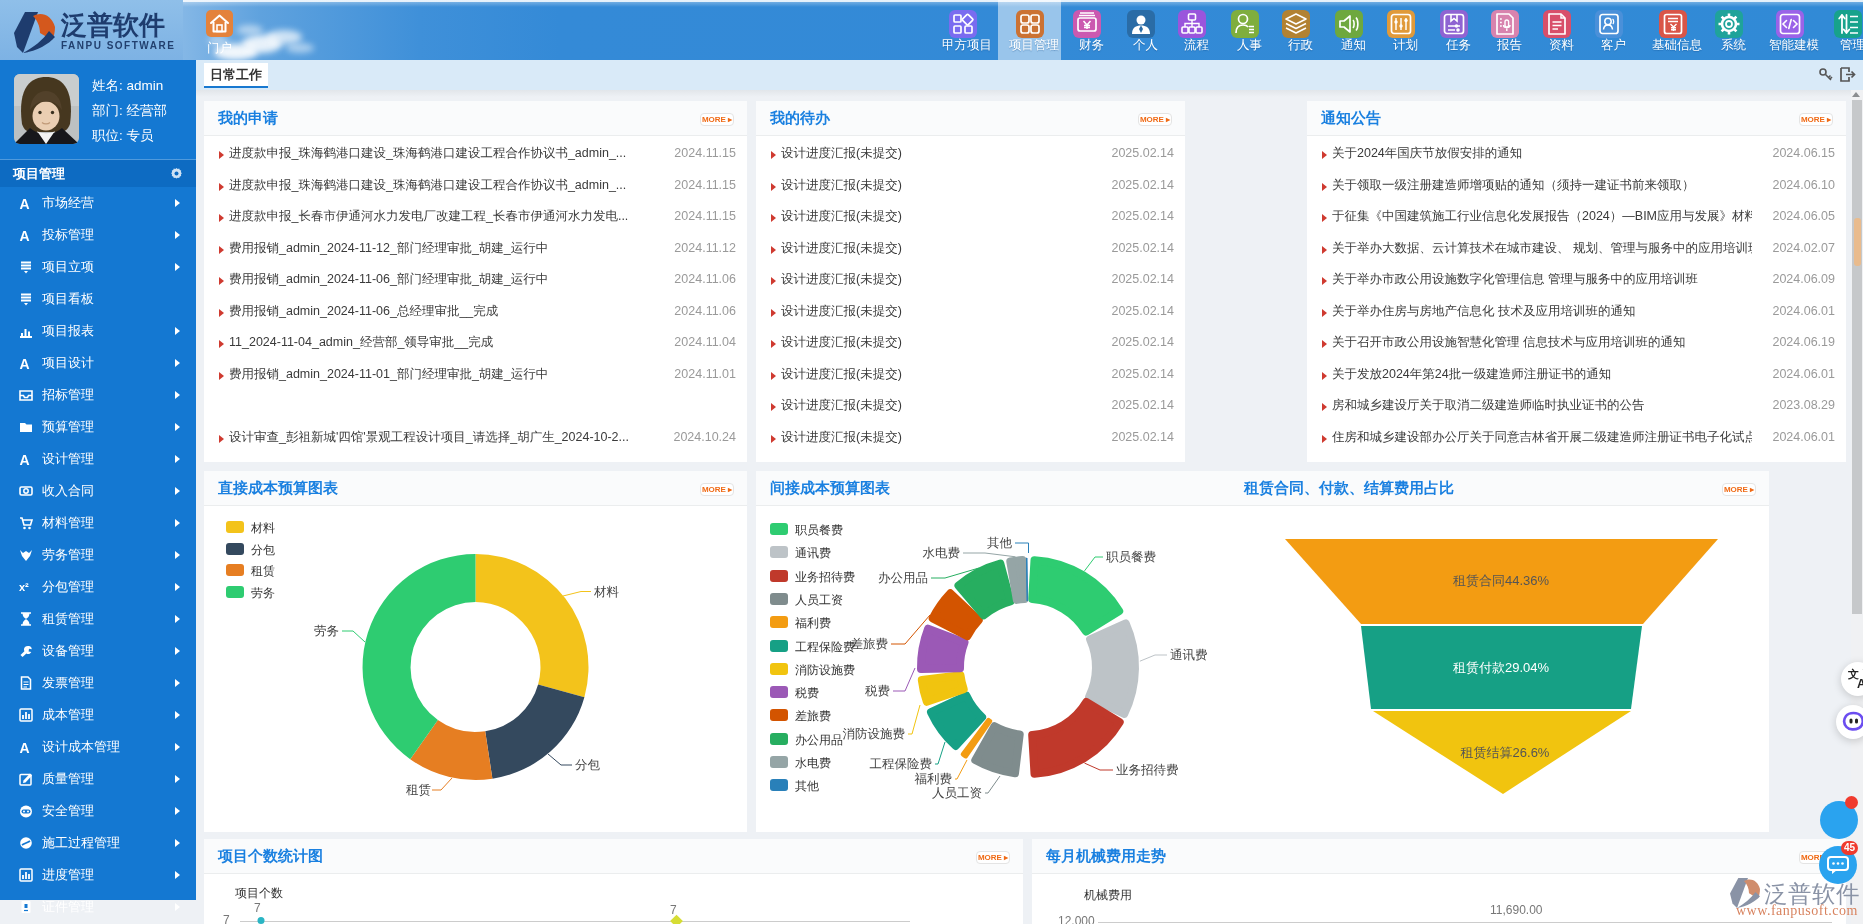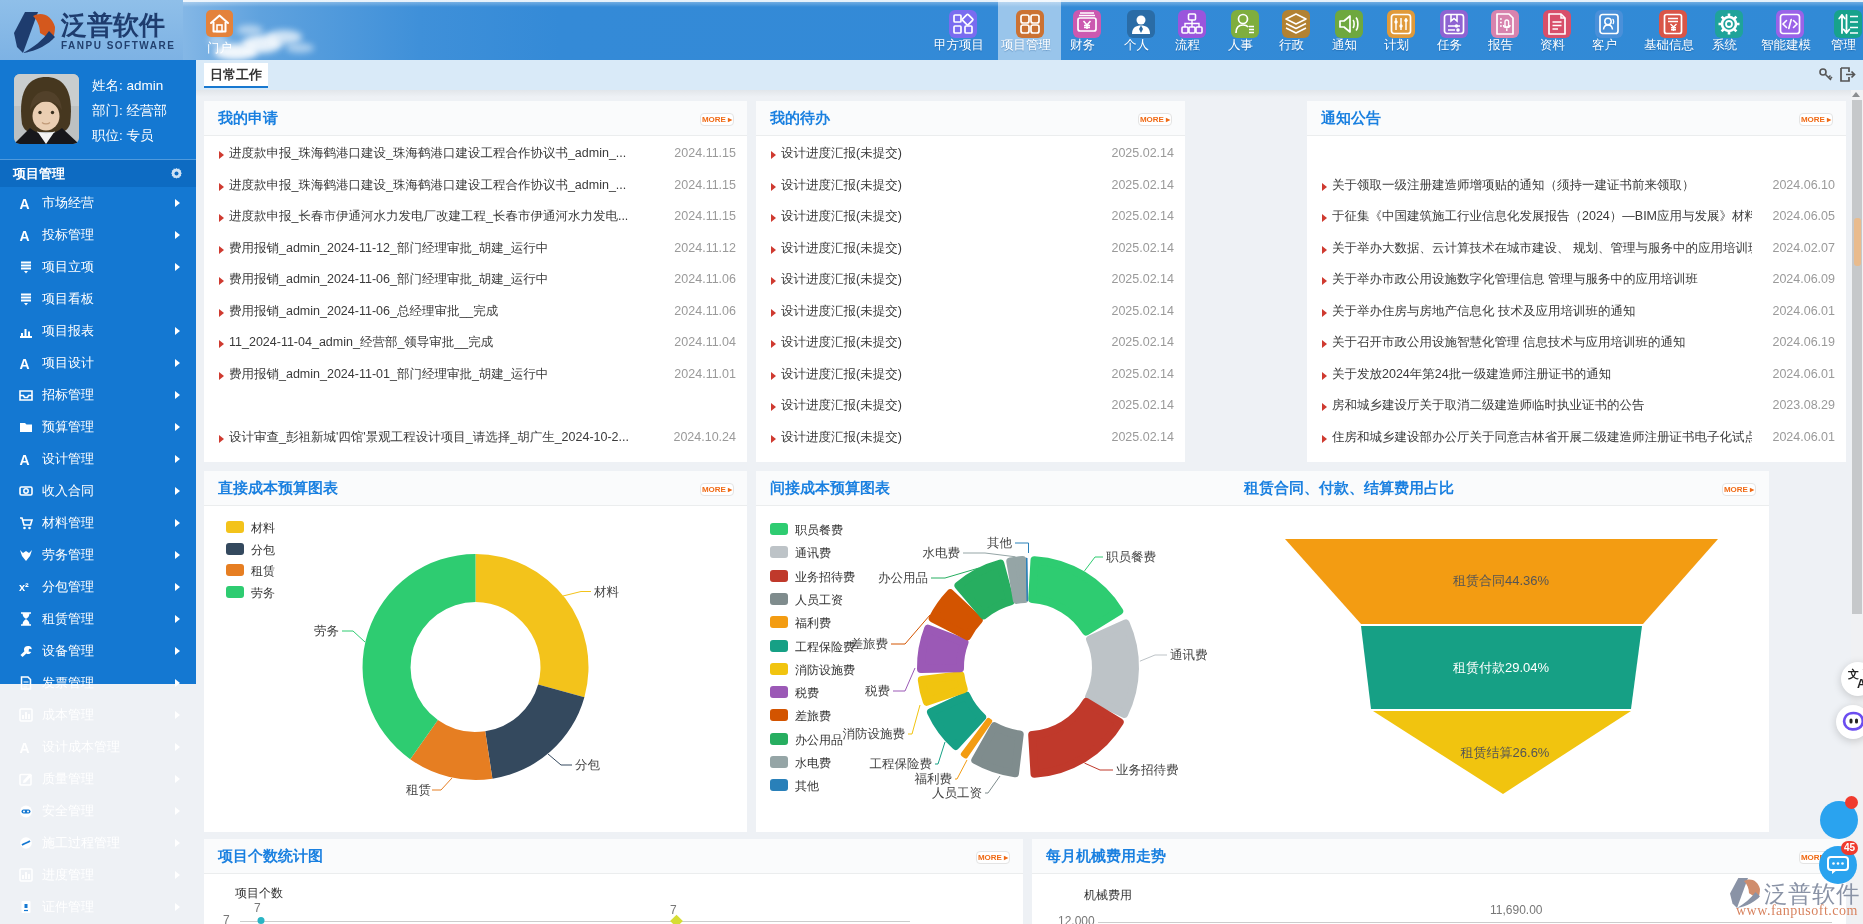--- a/index.html
+++ b/index.html
@@ -4,25 +4,25 @@
 *{margin:0;padding:0;box-sizing:border-box}
 html,body{width:1863px;height:924px;overflow:hidden;font-family:"Liberation Sans",sans-serif}
 #root{position:relative;width:1863px;height:924px;background:#eef1f5}
 .abs{position:absolute}
 
 #hd{position:absolute;left:0;top:0;width:1863px;height:60px;background:linear-gradient(90deg,#84b7e6 0px,#84b7e6 183px,#5fa2de 260px,#3f90d9 420px,#348ad7 560px,#318ad6 100%);overflow:hidden}
 .cloud{position:absolute;background:#fff;border-radius:50%;filter:blur(3px)}
 #logoarea{position:absolute;left:0;top:0;width:183px;height:60px;background:linear-gradient(180deg,#8fbfe9,#7db2e4)}
 #logotxt{position:absolute;left:61px;top:12px;color:#1e3c6e;font-weight:bold;font-size:26px;letter-spacing:0;line-height:1}
 #logosub{position:absolute;left:61px;top:40px;color:#22406f;font-size:10px;letter-spacing:1.5px;font-weight:bold}
-.navitem{position:absolute;top:0;height:60px;text-align:left;color:#fff;font-size:12.5px}
+.navitem{position:absolute;top:0;height:60px;text-align:right;color:#fff;font-size:12.5px}
 .navitem .ic{display:block;margin:10px auto 1px auto;width:28px;height:28px;border-radius:6px}
 .navitem .lb{display:block;line-height:13px;white-space:nowrap;text-shadow:0 1px 1px rgba(0,60,120,.35)}
 
-#sb{position:absolute;left:0;top:60px;width:196px;height:624px;background:#1478d2;color:#fff}
+#sb{position:absolute;left:0;top:60px;width:196px;height:840px;background:#1478d2;color:#fff}
 #avatar{position:absolute;left:14px;top:14px;width:65px;height:70px;border-radius:6px;overflow:hidden}
 .ptxt{position:absolute;left:92px;font-size:13.5px;color:#fff;white-space:nowrap}
 #mhead{position:absolute;left:0;top:100px;width:196px;height:27px;background:#0d6bc2;line-height:27px;font-size:13px;font-weight:bold;padding-left:13px}
 .mi{position:absolute;left:0;width:196px;height:32px;font-size:13px;line-height:32px}
 .mi .t{position:absolute;left:42px;top:0}
 .mi .ar{position:absolute;right:16px;top:12px;width:0;height:0;border-left:5px solid #fff;border-top:4px solid transparent;border-bottom:4px solid transparent}
 .mi svg{position:absolute;left:19px;top:9px}
 
 #tabbar{position:absolute;left:196px;top:60px;width:1667px;height:30px;background:#d9eaf8}
 #tab1{position:absolute;left:8px;top:3px;width:64px;height:25px;background:#fff;border-bottom:2px solid #1778d0;color:#333;font-size:13px;font-weight:bold;text-align:center;line-height:24px}
@@ -534,20 +534,25 @@
         <span class="bu"></span>
         <span class="tx" style="max-width:400px">设计进度汇报(未提交)</span>
         <span class="dt">2025.02.14</span>
       </div>
     </div>
 <div class="panel" style="left:1307px;top:101px;width:539px;height:361px">
       <div class="ph">
         <span class="tt">通知公告</span>
         <span class="more" style="right:13px;">MORE&nbsp;▸</span>
       </div>
+      <div class="row" style="top:39px">
+        <span class="bu"></span>
+        <span class="tx" style="max-width:420px">关于2024年国庆节放假安排的通知</span>
+        <span class="dt">2024.06.15</span>
+      </div>
       <div class="row" style="top:70.5px">
         <span class="bu"></span>
         <span class="tx" style="max-width:420px">关于领取一级注册建造师增项贴的通知（须持一建证书前来领取）</span>
         <span class="dt">2024.06.10</span>
       </div>
       <div class="row" style="top:102.0px">
         <span class="bu"></span>
         <span class="tx" style="max-width:420px">于征集《中国建筑施工行业信息化发展报告（2024）—BIM应用与发展》材料...</span>
         <span class="dt">2024.06.05</span>
       </div>

